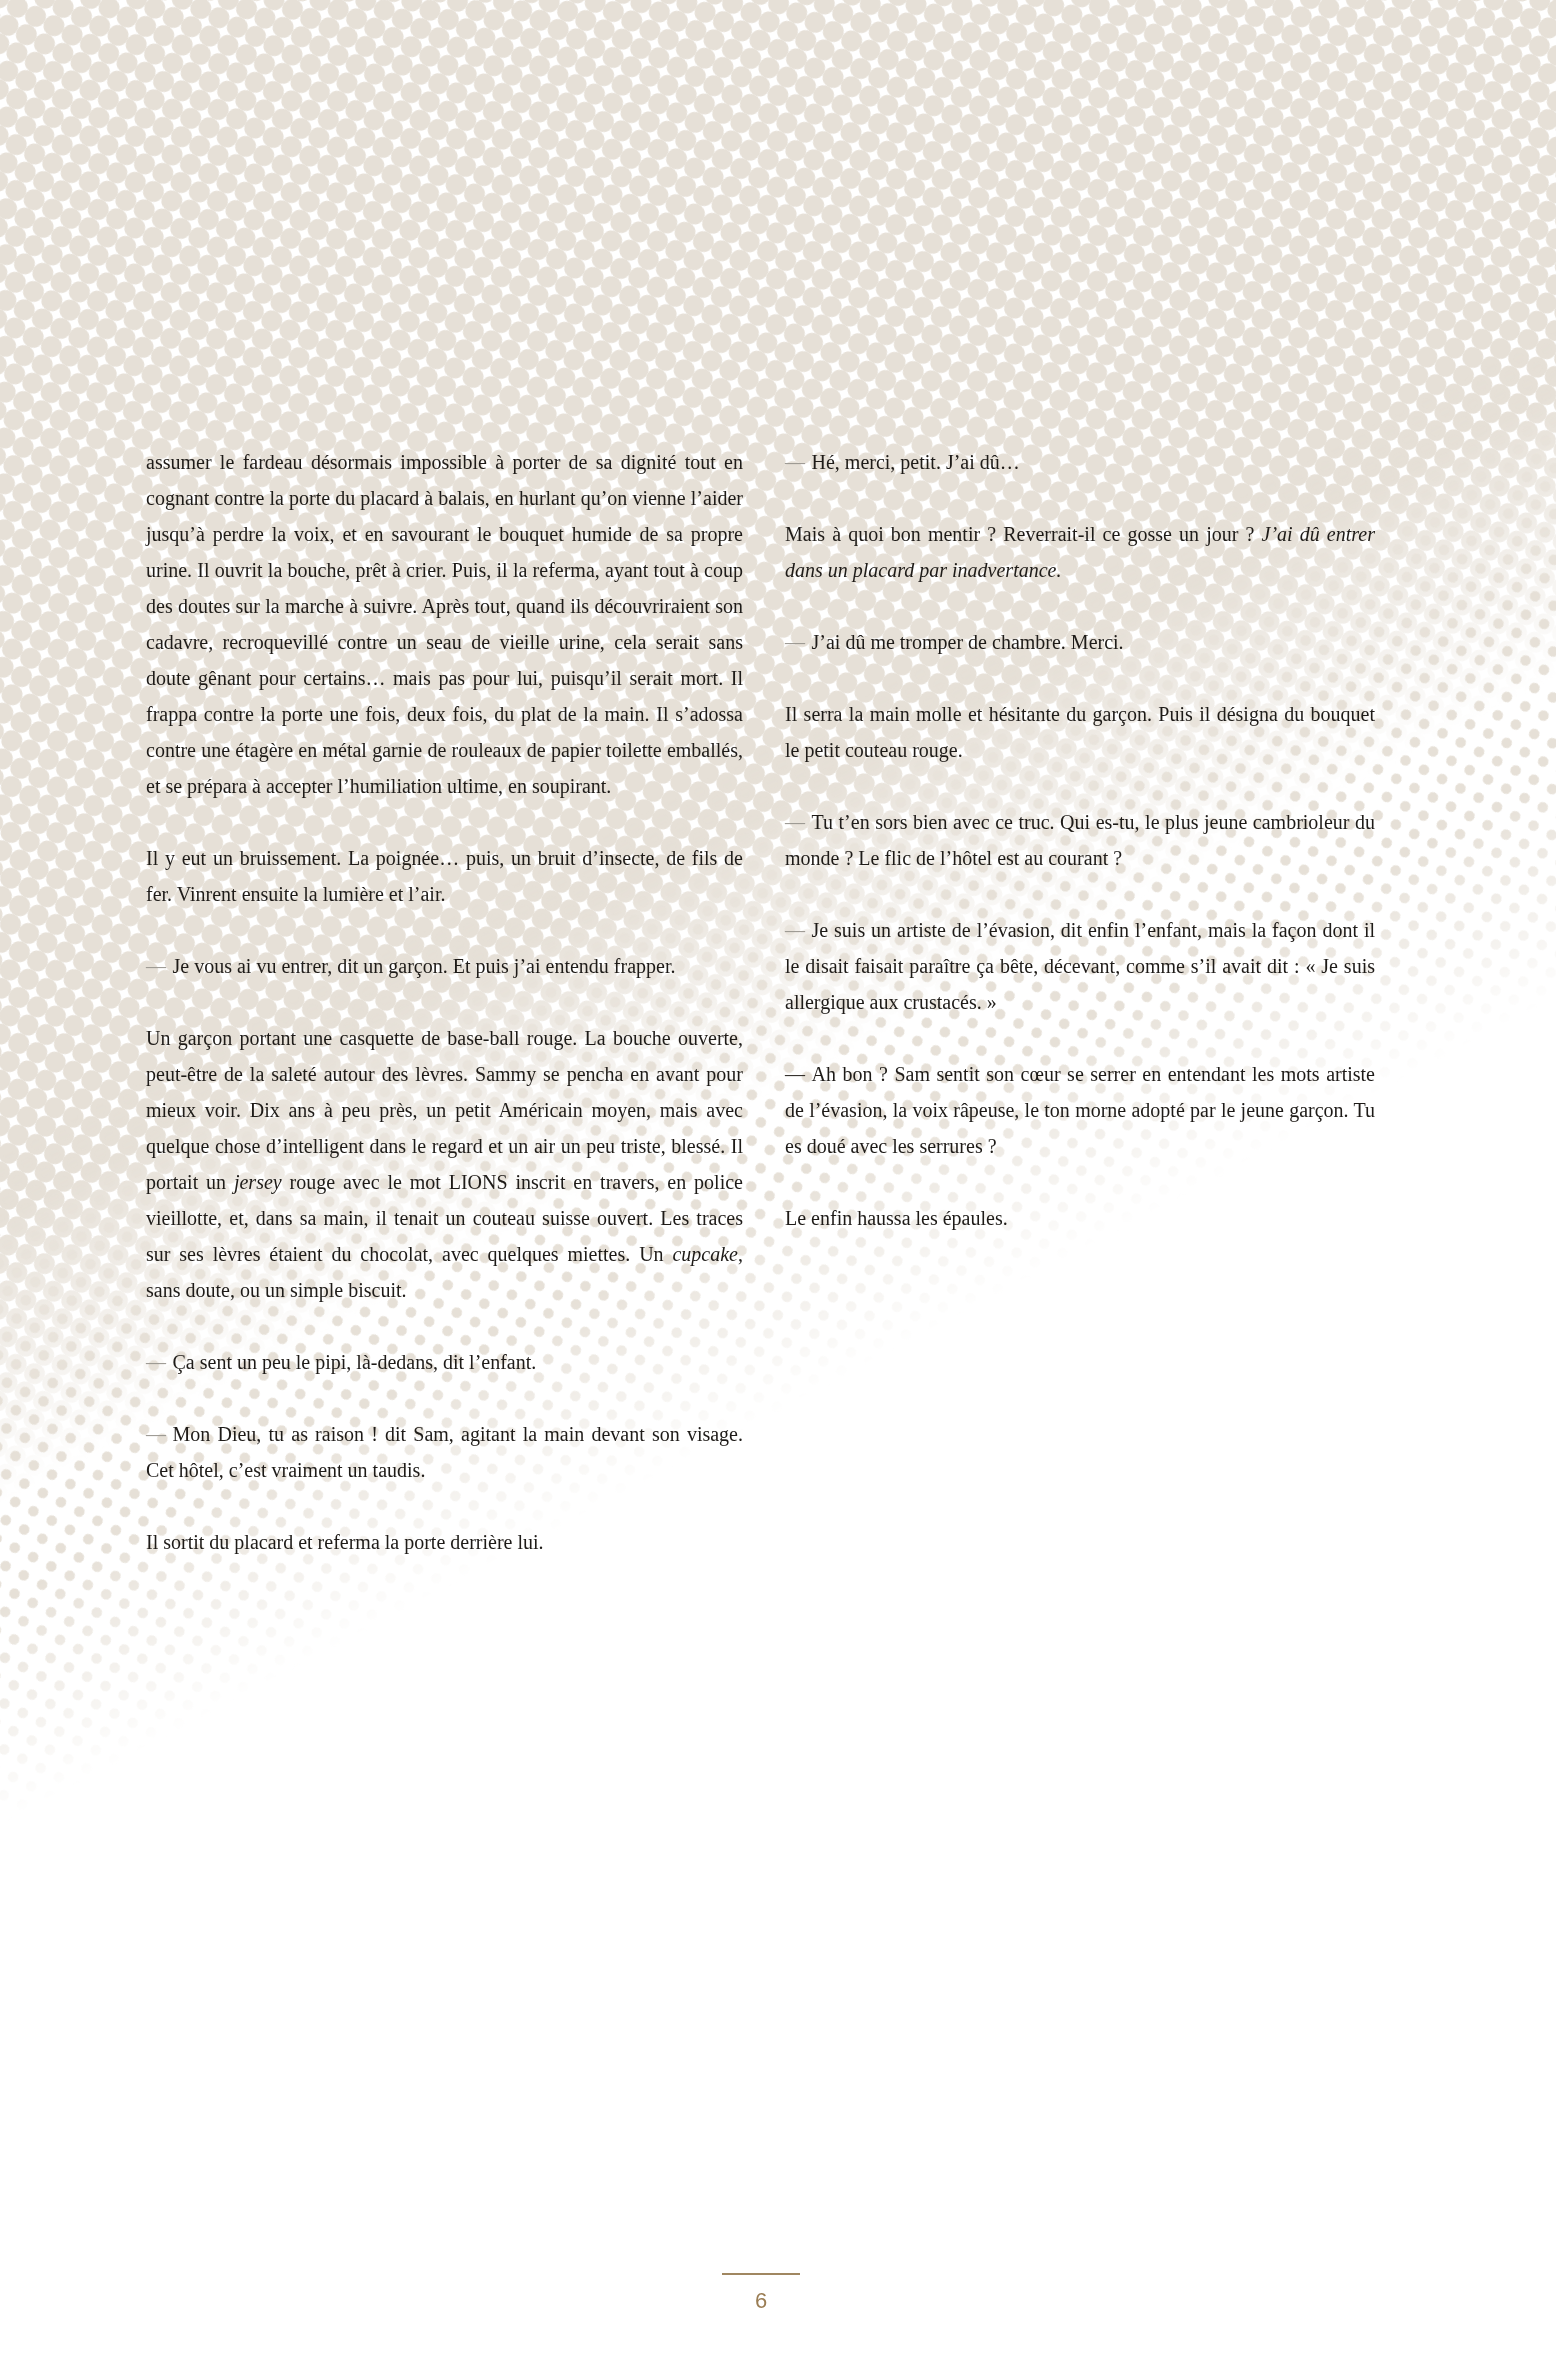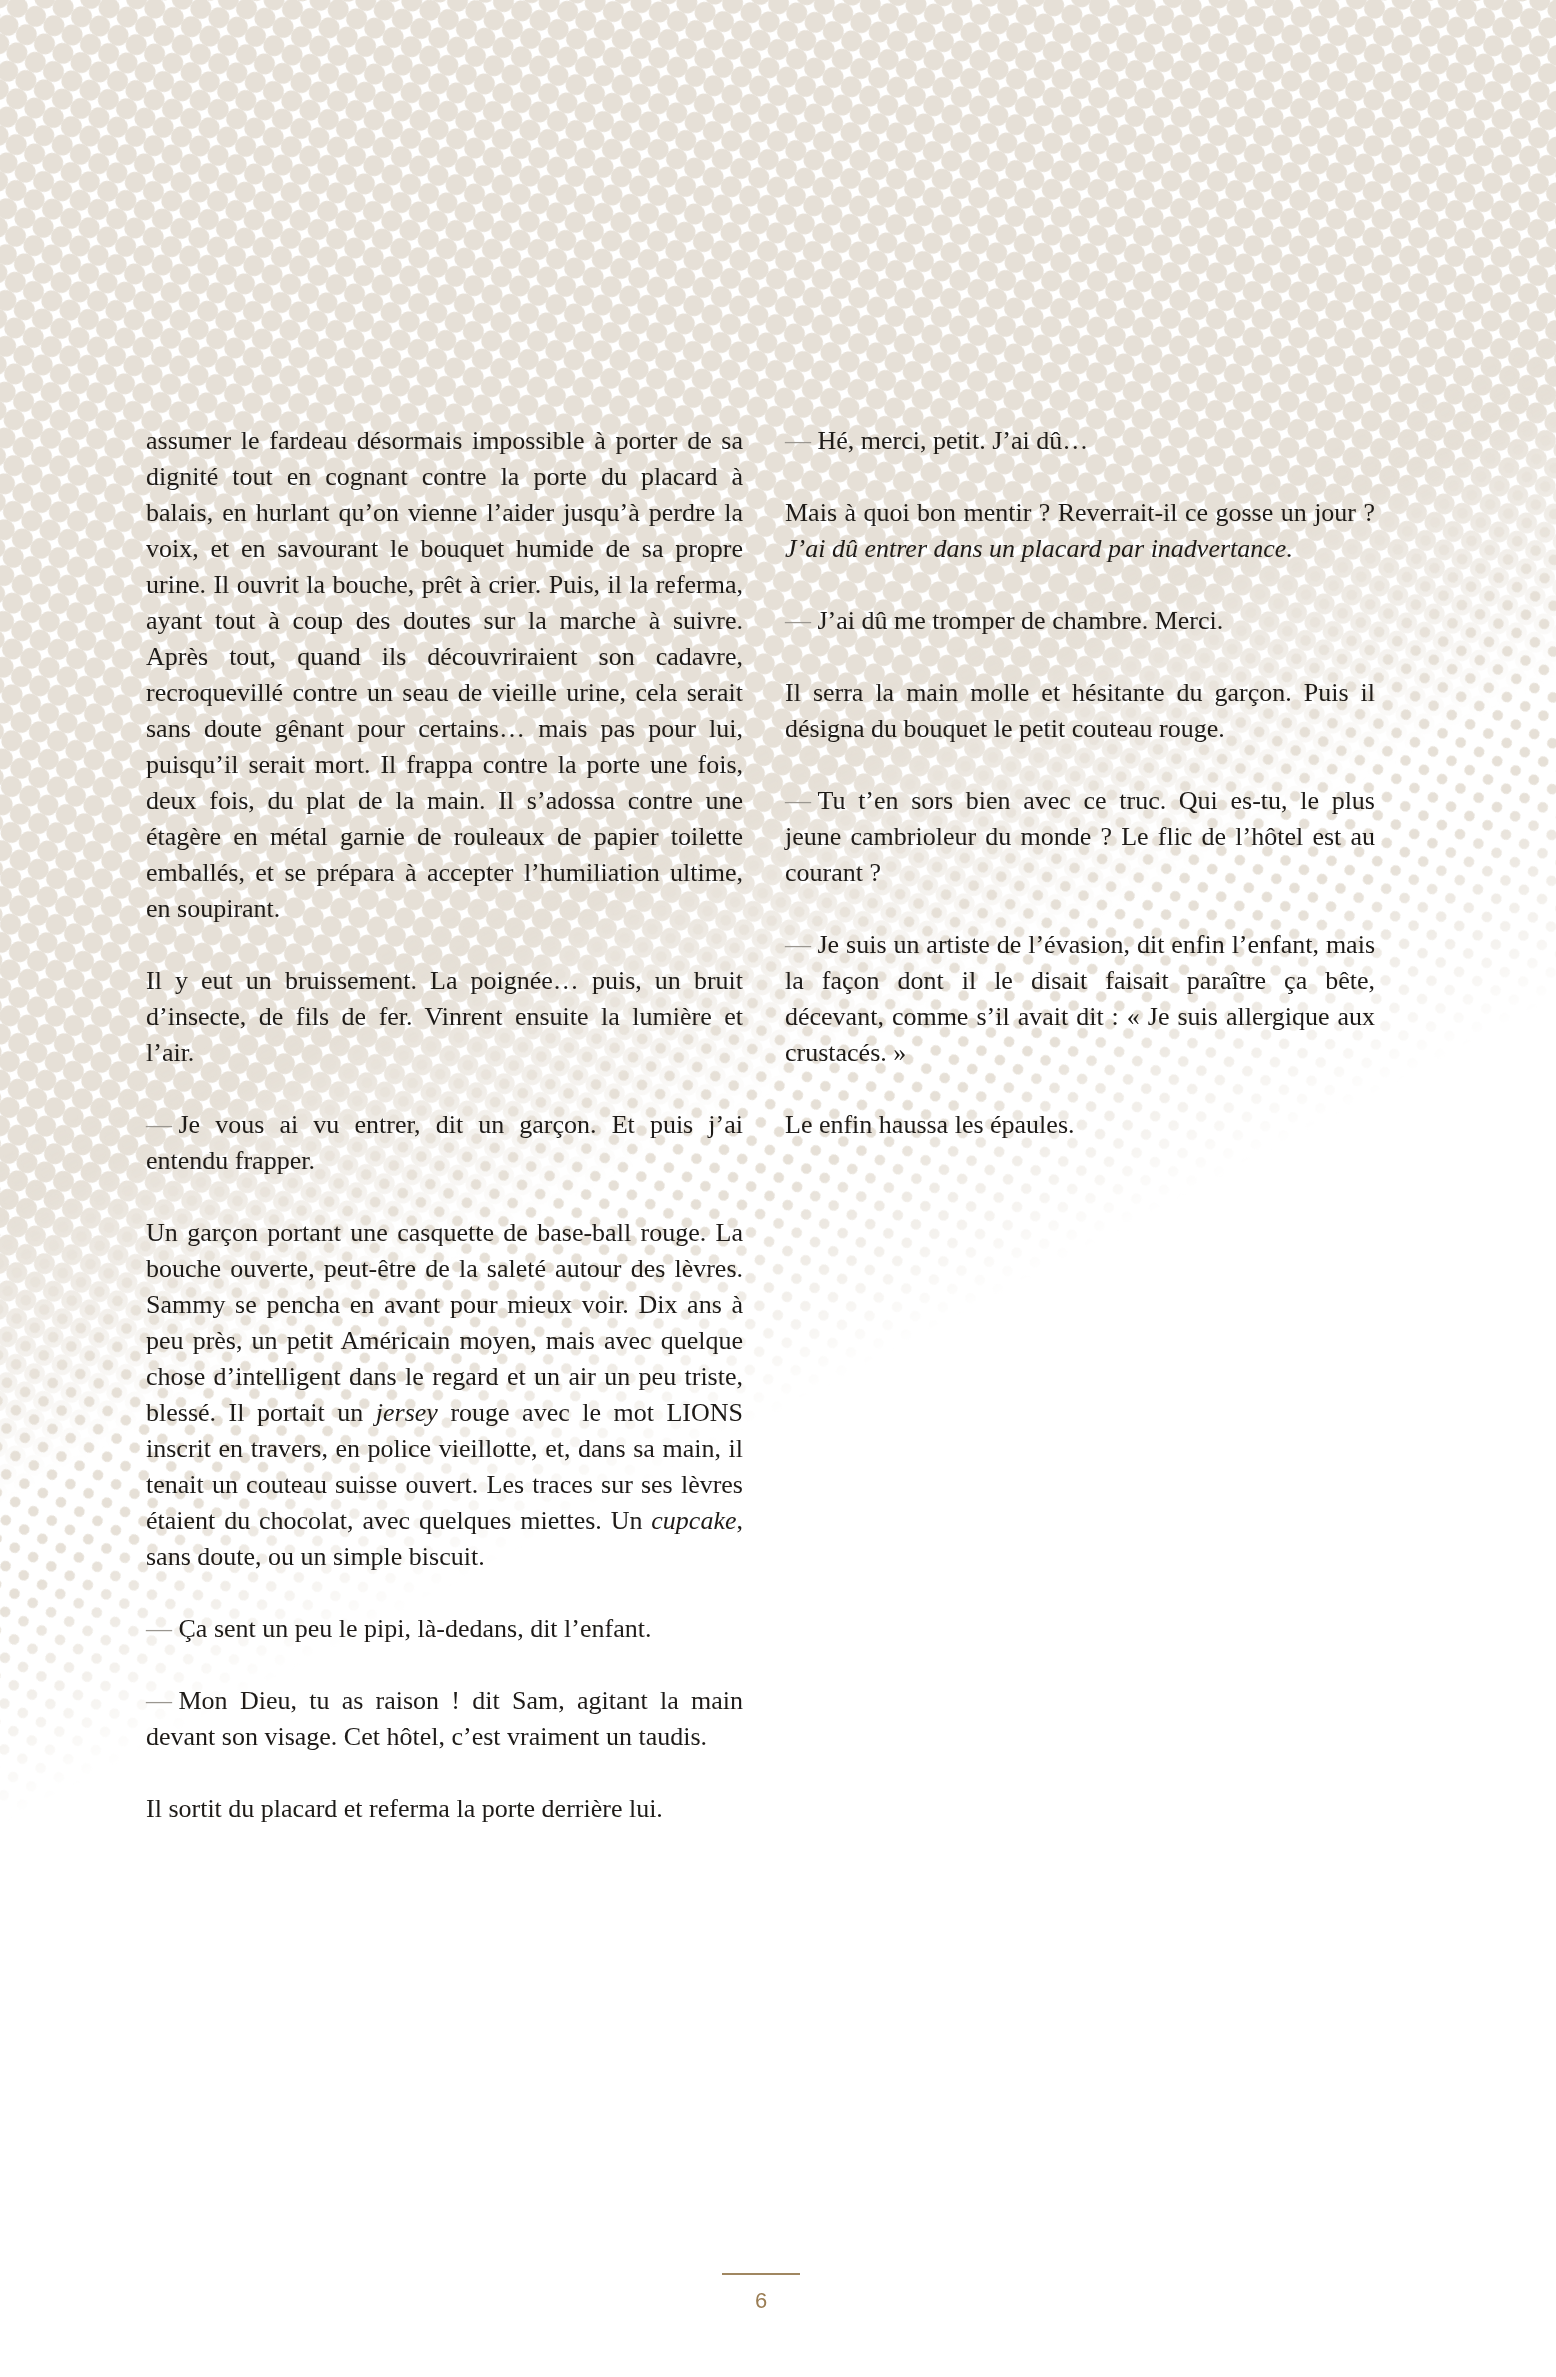--- a/index.html
+++ b/index.html
@@ -45,22 +45,22 @@
       mask-image: linear-gradient(152deg, #000 0%, #000 38%, rgba(0,0,0,0) 47%);
     }
     .ht-layer-small {
       position: absolute; left: 0; top: 0; width: 1557px; height: 2377px; overflow: hidden;
       -webkit-mask-image: linear-gradient(152deg, rgba(0,0,0,0) 36%, #000 44%, #000 50%, rgba(0,0,0,0) 57%);
       mask-image: linear-gradient(152deg, rgba(0,0,0,0) 36%, #000 44%, #000 50%, rgba(0,0,0,0) 57%);
     }
 
     .column {
       position: absolute;
-      top: 423px;
-      font-size: 26px;
+      top: 444px;
+      font-size: 20px;
       line-height: 36px;
       text-align: justify;
       hyphens: manual;
     }
     .col-left { left: 146px; width: 597px; }
     .col-right { left: 785px; width: 590px; }
 
     .para {
       margin: 0 0 36px 0;
       text-align: justify;
@@ -113,18 +113,19 @@
     <p class="para"><span class="dash">—</span><span>Mon Dieu, tu as raison ! dit Sam, agitant la main devant son visage. Cet hôtel, c’est vraiment un taudis.</span></p>
     <p class="para"><span>Il sortit du placard et referma la porte derrière lui.</span></p>
   </div>
 <div class="column col-right" id="col-right">
     <p class="para"><span class="dash">—</span><span>Hé, merci, petit. J’ai dû…</span></p>
     <p class="para"><span>Mais à quoi bon mentir ? Reverrait-il ce gosse un jour ? </span><em>J’ai dû entrer dans un placard par inadvertance.</em></p>
     <p class="para"><span class="dash">—</span><span>J’ai dû me tromper de chambre. Merci.</span></p>
     <p class="para"><span>Il serra la main molle et hésitante du garçon. Puis il désigna du bouquet le petit couteau rouge.</span></p>
     <p class="para"><span class="dash">—</span><span>Tu t’en sors bien avec ce truc. Qui es-tu, le plus jeune cambrioleur du monde ? Le flic de l’hôtel est au courant ?</span></p>
     <p class="para"><span class="dash">—</span><span>Je suis un artiste de l’évasion, dit enfin l’enfant, mais la façon dont il le disait faisait paraître ça bête, décevant, comme s’il avait dit : « Je suis allergique aux crustacés. »</span></p>
+    <p class="para"><span class="dash dark">—</span><span>Ah bon ? Sam sentit son cœur se serrer en enten­dant les mots artiste de l’évasion, la voix râpeuse, le ton morne adopté par le jeune garçon. Tu es doué avec les serrures ?</span></p>
     <p class="para"><span>Le enfin haussa les épaules.</span></p>
   </div>
 
 <div class="page-rule"></div>
 <div class="page-number">6</div>
 
 
 </body></html>

